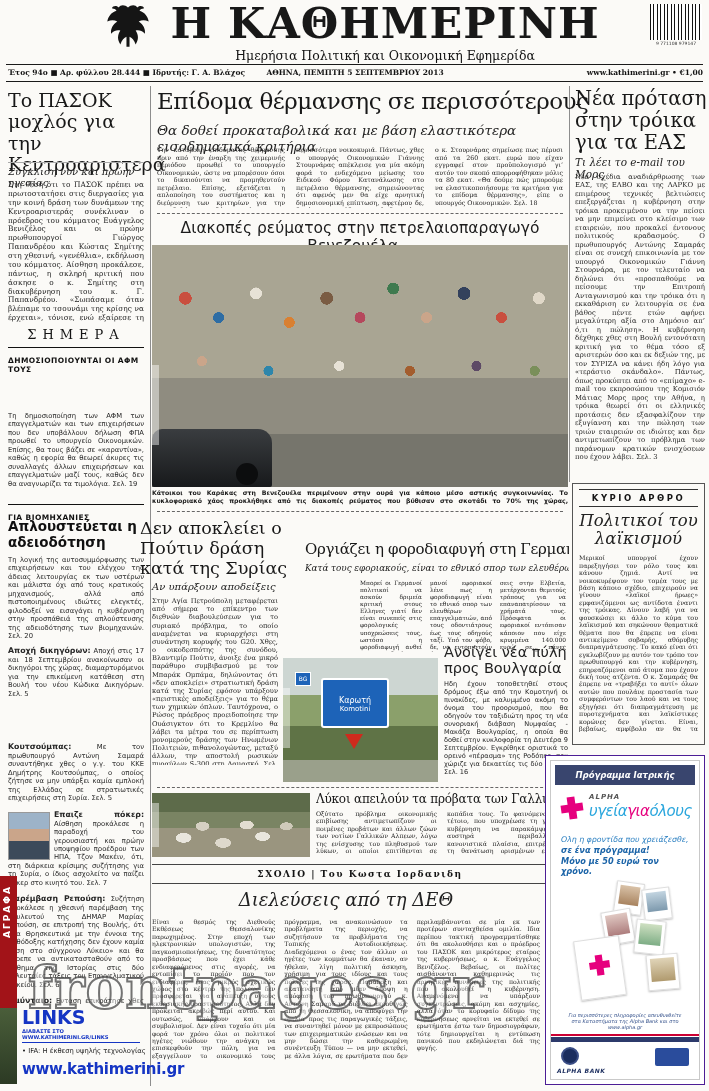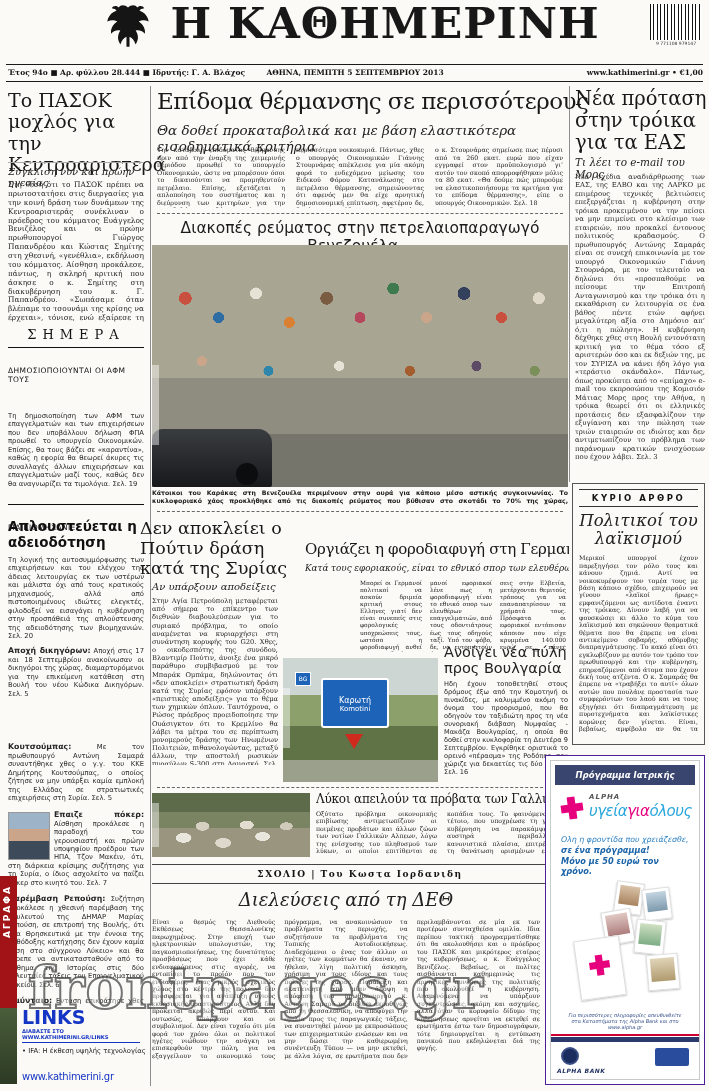--- a/index.html
+++ b/index.html
@@ -10,22 +10,22 @@
   .sans{font-family:"DejaVu Sans",sans-serif;}
   .just{text-align:justify;}
   .hide{overflow:hidden;}
   .rule{background:#1a1a1a;height:1px;}
   .vrule{background:#8d8d8d;width:1px;}
   .dashed{border-top:1px dashed #666;height:0;}
   .headline{font-family:"DejaVu Serif",serif;font-weight:400;color:#181818;}
   .deck{font-style:italic;font-family:"DejaVu Serif",serif;color:#222;}
   .body-serif{font-family:"DejaVu Serif",serif;color:#222;}
   .body-sans{font-family:"DejaVu Sans",sans-serif;color:#252525;}
-  .kicker{font-family:"DejaVu Sans",sans-serif;font-weight:400;font-size:7.5px;letter-spacing:.4px;
-          border-top:1px solid #111;padding-top:18px;color:#111;}
+  .kicker{font-family:"DejaVu Sans",sans-serif;font-weight:700;font-size:7.5px;letter-spacing:.4px;
+          border-top:1px solid #111;padding-top:8px;color:#111;}
   .simera-title{font-family:"DejaVu Sans",sans-serif;font-weight:700;color:#101010;}
   .lead-b{font-weight:700;}
   .photo-credit-strip{background:rgba(255,255,255,.45);width:7px;}
   .wm{font-family:"DejaVu Serif",serif;font-weight:700;color:rgba(255,255,255,.38);
       -webkit-text-stroke:2px rgba(70,70,70,.75);letter-spacing:1px;}
   
   .masttitle{font-weight:700;letter-spacing:1px;}
   .barcode{background:repeating-linear-gradient(90deg,#111 0 1px,#fff 1px 3px,#111 3px 4px,#fff 4px 7px);}
   
   .crowd{background:
@@ -81,20 +81,21 @@
 <body>
 
 <div class="page">
 
   <div class="abs" style="left:104px;top:3px;width:48px;height:46px;">
     <svg width="48" height="46" viewBox="0 0 60 60">
         <path d="M30 6 C26 2 20 2 18 6 C16 3 10 3 9 7 C12 8 14 8 15 10 C8 12 4 18 3 24 C8 22 12 22 16 24 C10 28 7 34 8 40 C12 36 16 35 20 36 C16 42 16 48 20 54 C22 48 25 45 28 44 L28 57 L32 57 L32 44 C35 45 38 48 40 54 C44 48 44 42 40 36 C44 35 48 36 52 40 C53 34 50 28 44 24 C48 22 52 22 57 24 C56 18 52 12 45 10 C46 8 48 8 51 7 C50 3 44 3 42 6 C40 2 34 2 30 6 Z" fill="#151515"></path>
       </svg>
   </div>
   <div class="abs masttitle headline" style="left:150px;top:-2px;width:470px;font-size:43px;text-align:center;white-space:nowrap;">Η ΚΑΘΗΜΕΡΙΝΗ</div>
+  <div class="abs serif" style="left:120px;top:48px;width:530px;font-size:12.5px;text-align:center;">Ημερήσια Πολιτική και Οικονομική Εφημερίδα</div>
   <div class="abs barcode" style="left:650px;top:4px;width:52px;height:36px;"></div>
   <div class="abs sans" style="left:646px;top:41px;width:60px;font-size:4.5px;text-align:center;color:#333;">9 771108 979147</div>
 
   <div class="abs rule" style="left:6px;top:64px;width:697px;"></div>
   <div class="abs serif" style="left:8px;top:68px;width:260px;font-size:7.5px;font-weight:700;">Έτος 94ο ■ Αρ. φύλλου 28.444 ■ Ιδρυτής: Γ. Α. Βλάχος</div>
   <div class="abs serif" style="left:220px;top:68px;width:270px;font-size:7.5px;text-align:center;font-weight:700;">ΑΘΗΝΑ, ΠΕΜΠΤΗ 5 ΣΕΠΤΕΜΒΡΙΟΥ 2013</div>
   <div class="abs serif" style="left:540px;top:68px;width:163px;font-size:7.5px;text-align:right;font-weight:700;">www.kathimerini.gr  •  €1,00</div>
   <div class="abs rule" style="left:6px;top:81px;width:697px;"></div>
 
   <div class="abs vrule" style="left:150px;top:86px;height:1000px;"></div>
@@ -135,21 +136,21 @@
 
   <div class="abs banner-red" style="left:0;top:876px;width:17px;height:132px;z-index:6;">
     <div class="sans" style="position:absolute;left:2px;top:62px;font-size:9px;font-weight:700;letter-spacing:2px;transform:rotate(-90deg);transform-origin:left top;white-space:nowrap;">ΑΓΡΑΦΑ</div>
   </div>
   <div class="abs" style="left:0;top:1008px;width:17px;height:76px;z-index:6;background:linear-gradient(#4a5e3a,#2c3a24);"></div>
 
   <div class="abs" style="left:22px;top:1006px;width:124px;height:82px;background:#fbfaf7;z-index:5;">
     <div class="sans links-blue" style="font-size:19px;font-weight:700;">LINKS</div>
     <div class="sans links-blue" style="font-size:5.2px;font-weight:700;border-bottom:1px solid #1535c4;padding-bottom:2px;width:118px;">ΔΙΑΒΑΣΤΕ ΣΤΟ WWW.KATHIMERINI.GR/LINKS</div>
     <div class="sans" style="font-size:6.8px;margin-top:4px;color:#222;">• IFA: Η έκθεση υψηλής τεχνολογίας</div>
-    <div class="sans links-blue" style="font-size:10px;font-weight:400;margin-top:16px;letter-spacing:-0.3px;">www.kathimerini.gr</div>
+    <div class="sans links-blue" style="font-size:15px;font-weight:700;margin-top:5px;letter-spacing:-0.3px;">www.kathimerini.gr</div>
   </div>
 
   <div class="abs headline" style="left:157px;top:88px;width:410px;font-size:23px;letter-spacing:-0.5px;white-space:nowrap;">Επίδομα θέρμανσης σε περισσότερους</div>
   <div class="abs deck" style="left:157px;top:122px;width:410px;font-size:13.5px;">Θα δοθεί προκαταβολικά και με βάση ελαστικότερα εισοδηματικά κριτήρια</div>
   <div class="abs body-serif just hide" style="left:157px;top:146px;width:128px;height:62px;font-size:6.3px;line-height:1.2;">Την καταβολή επιδόματος θέρμανσης πριν από την έναρξη της χειμερινής περιόδου προωθεί το υπουργείο Οικονομικών, ώστε να μπορέσουν όσοι το δικαιούνται να προμηθευτούν πετρέλαιο. Επίσης, εξετάζεται η απλοποίηση του συστήματος και η διεύρυνση των κριτηρίων για την καταβολή του επιδόματος, ώστε να το λάβουν ευκολότερα και ενδεχομένως</div>
   <div class="abs body-serif just hide" style="left:296px;top:146px;width:128px;height:62px;font-size:6.3px;line-height:1.2;">περισσότερα νοικοκυριά. Πάντως, χθες ο υπουργός Οικονομικών Γιάννης Στουρνάρας απέκλεισε για μία ακόμη φορά το ενδεχόμενο μείωσης του Ειδικού Φόρου Κατανάλωσης στο πετρέλαιο θέρμανσης, σημειώνοντας ότι αφενός μεν θα είχε αρνητική δημοσιονομική επίπτωση, αφετέρου δε, θα άνοιγε παράθυρο στο λαθρεμπόριο. Σχετικά με το επίδομα,</div>
   <div class="abs body-serif just hide" style="left:435px;top:146px;width:128px;height:62px;font-size:6.3px;line-height:1.2;">ο κ. Στουρνάρας σημείωσε πως πέρυσι από τα 260 εκατ. ευρώ που είχαν εγγραφεί στον προϋπολογισμό γι’ αυτόν τον σκοπό απορροφήθηκαν μόλις τα 80 εκατ. «Θα δούμε πώς μπορούμε να ελαστικοποιήσουμε τα κριτήρια για το επίδομα θέρμανσης», είπε ο υπουργός Οικονομικών. Σελ. 18</div>
 
   <div class="abs dashed" style="left:157px;top:213px;width:406px;"></div>
 

